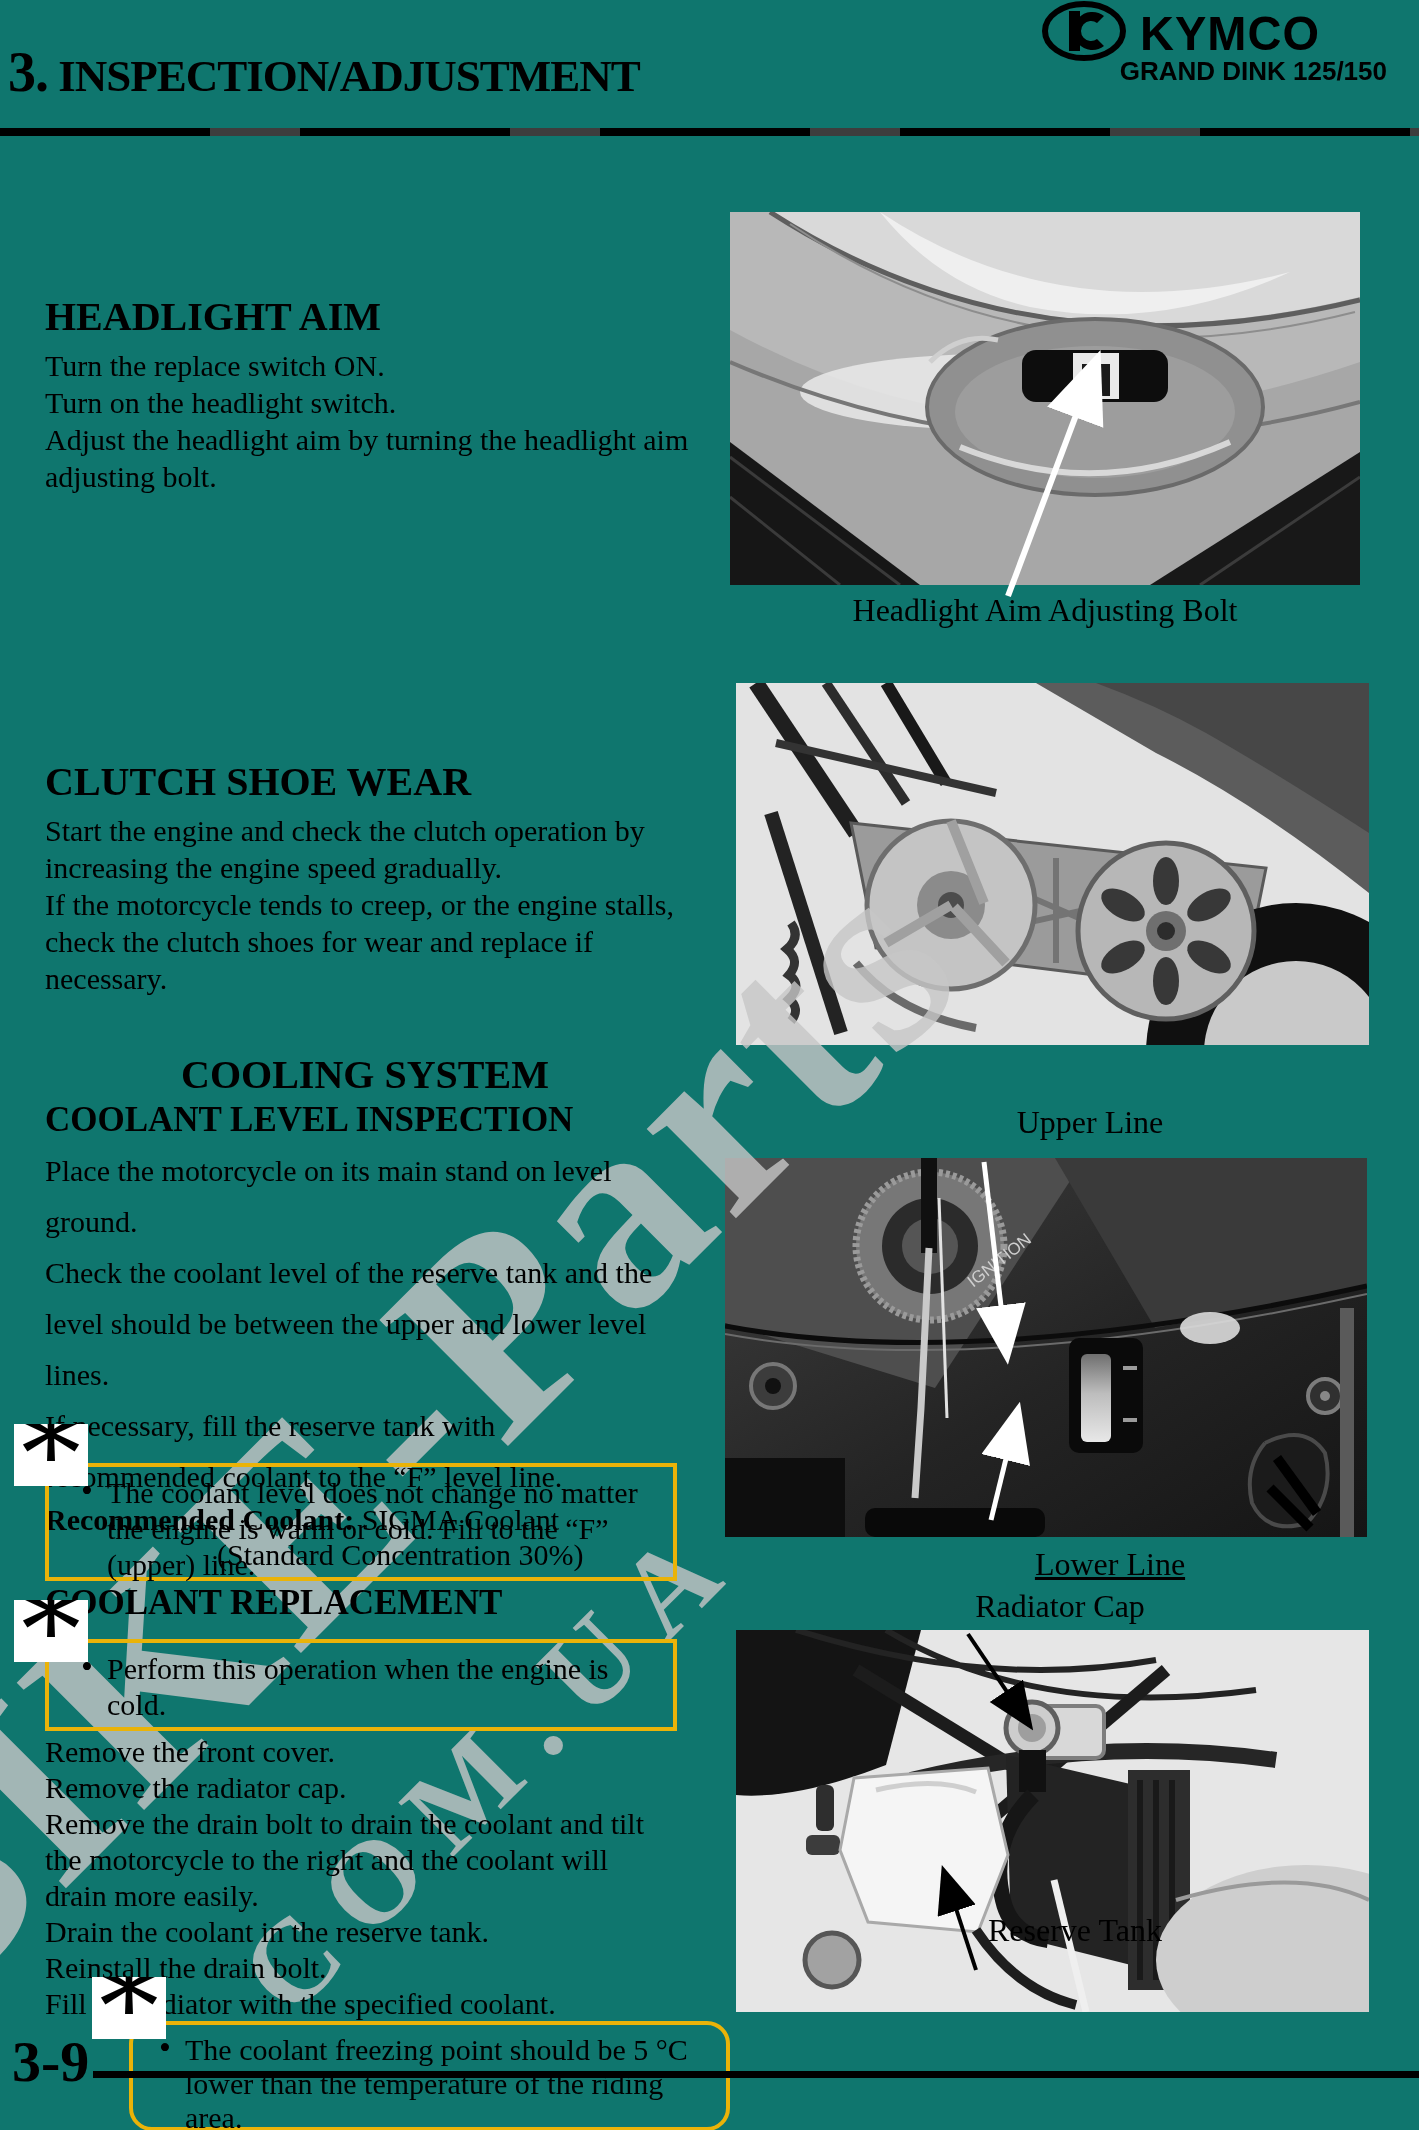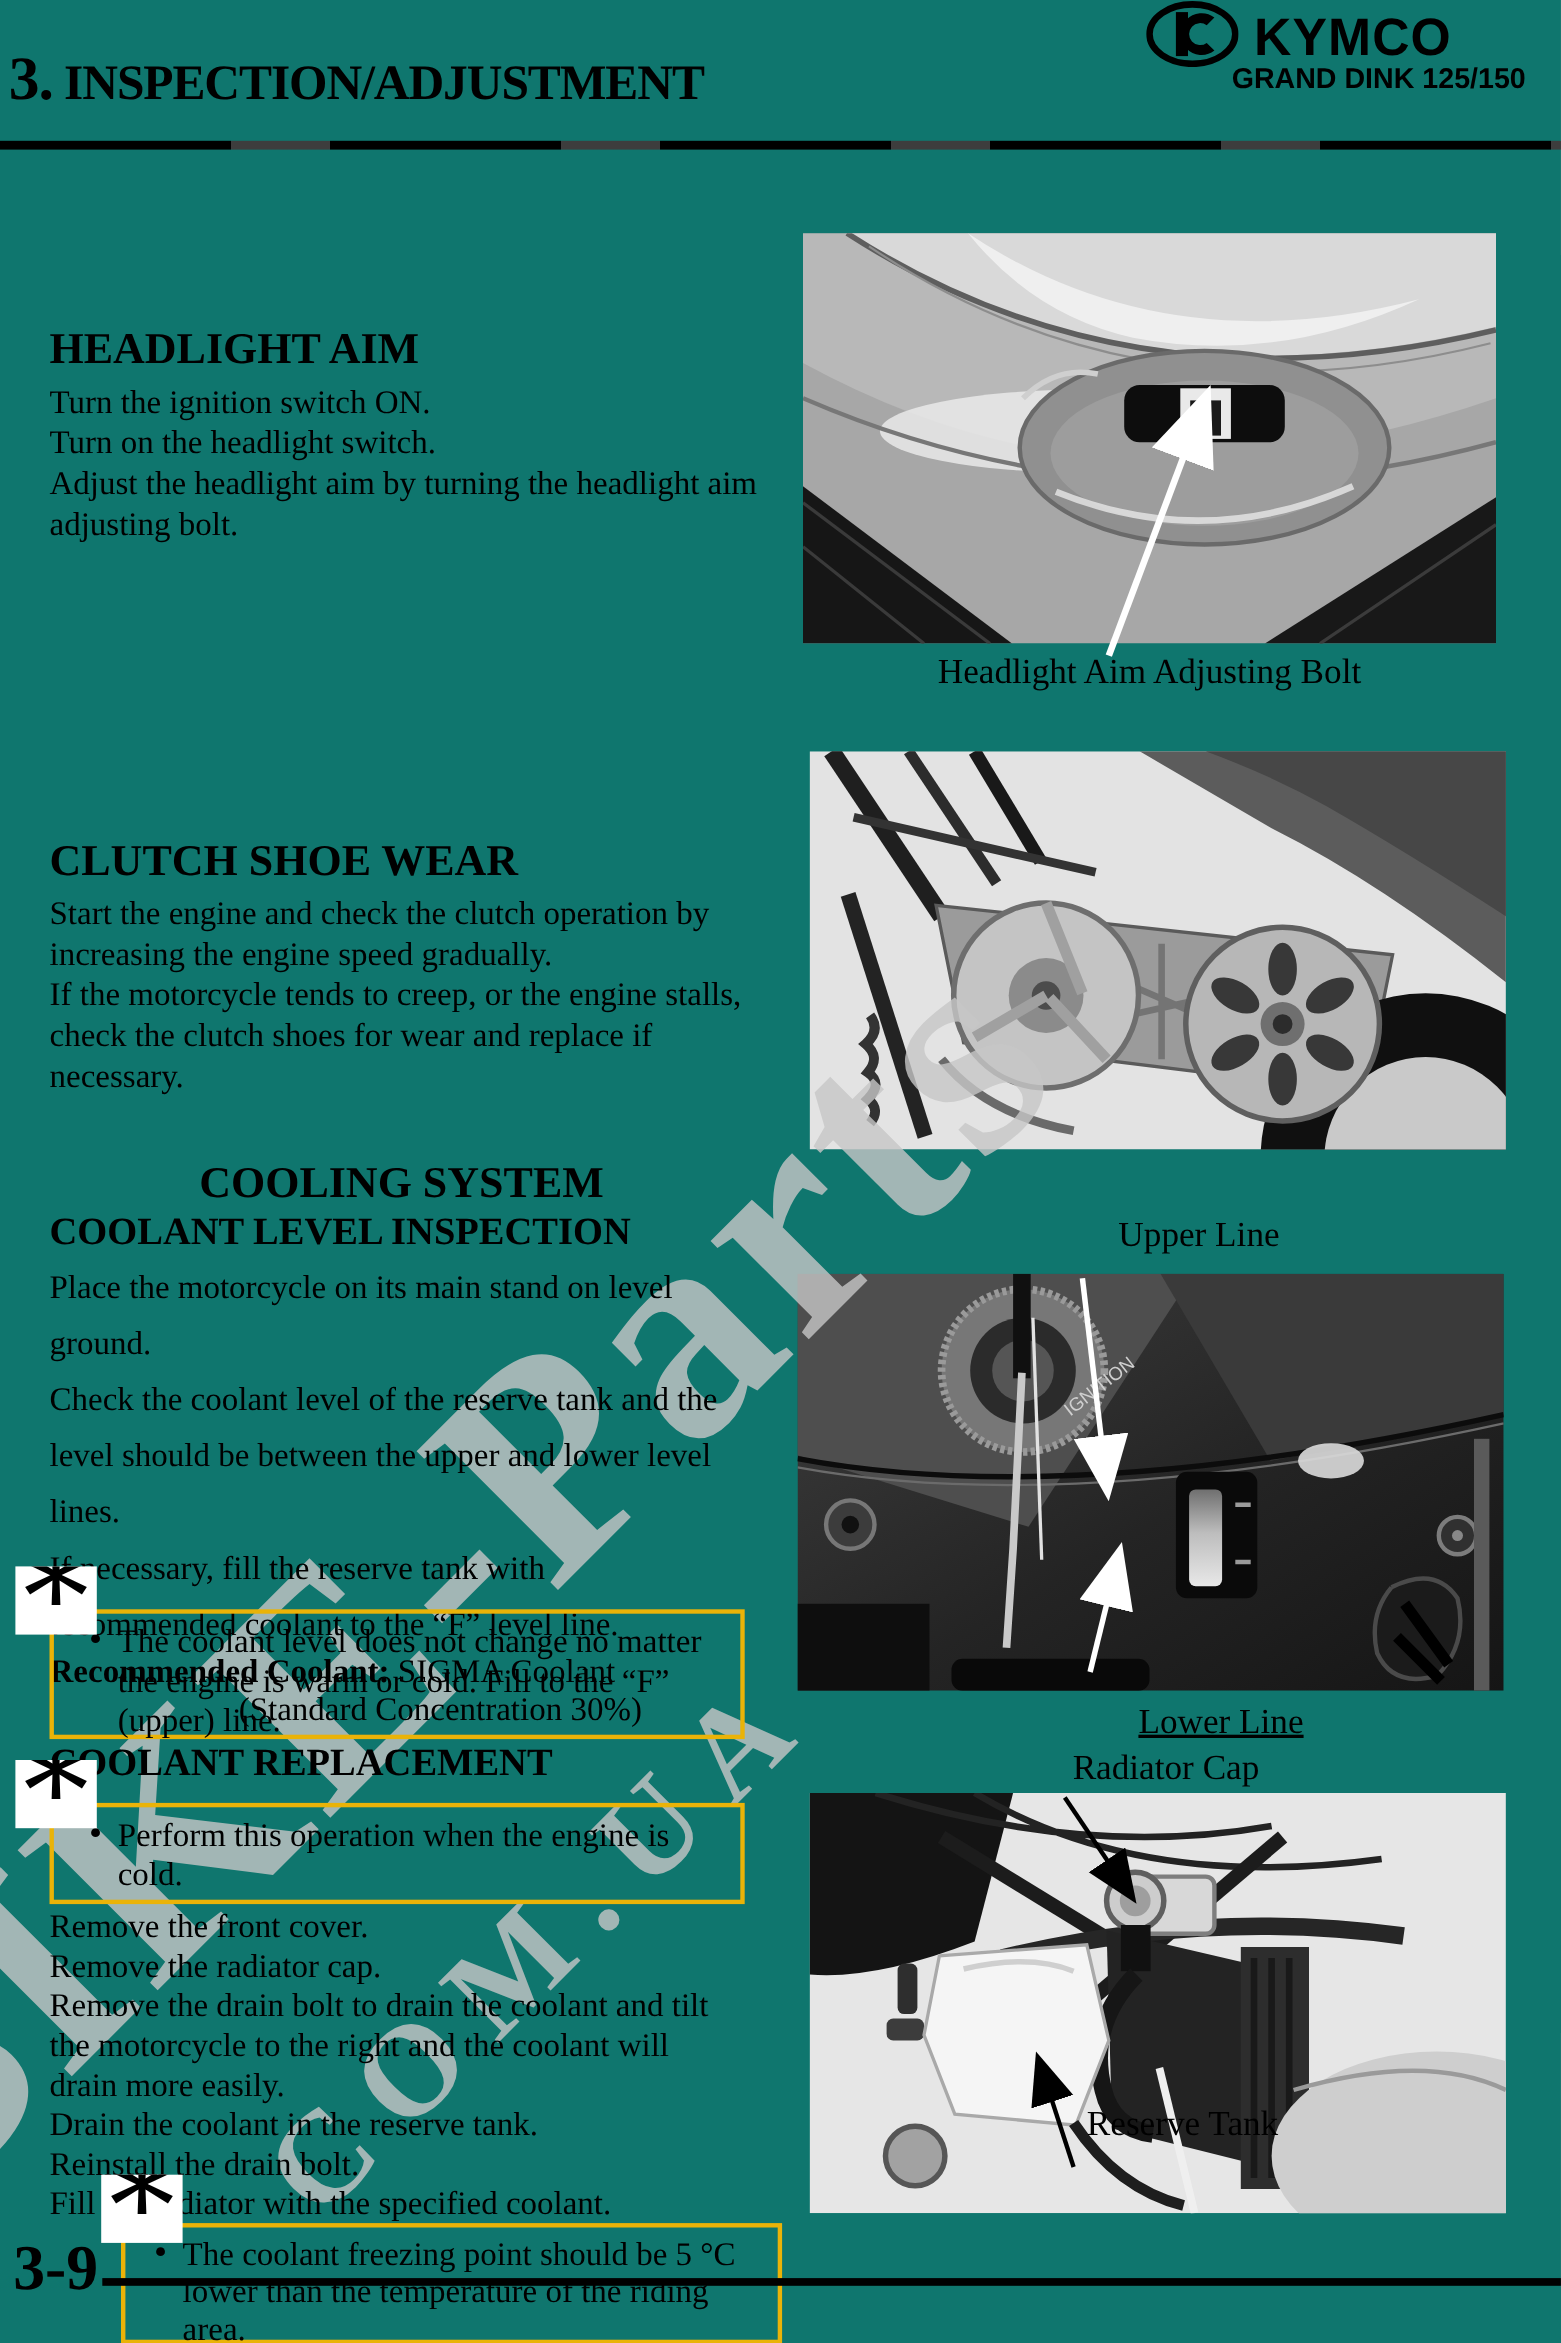--- a/index.html
+++ b/index.html
@@ -65,21 +65,21 @@
   </div>
   <div class="model">GRAND DINK 125/150</div>
   <div class="rule-top"></div>
 
   <div class="wm wm1">BIKE-Parts</div>
   <div class="wm wm2">COM.UA</div>
 
   <div class="sec" style="top:295px;">
     <h2 class="h">HEADLIGHT AIM</h2>
     <div class="w1">
-        <div class="para">Turn the ignition switch ON.</div>
+        <div class="para">Turn the replace switch ON.</div>
         <div class="para">Turn on the headlight switch.</div>
         <div class="para">Adjust the headlight aim by turning the headlight aim adjusting bolt.</div>
       </div>
   </div>
 
   <div class="sec" style="top:760px;">
     <h2 class="h">CLUTCH SHOE WEAR</h2>
     <div class="para w640">Start the engine and check the clutch operation by increasing the engine speed gradually.</div>
     <div class="para w670">If the motorcycle tends to creep, or the engine stalls, check the clutch shoes for wear and replace if necessary.</div>
   </div>
@@ -117,21 +117,21 @@
         <div class="para">Remove the front cover.</div>
         <div class="para">Remove the radiator cap.</div>
         <div class="para">Remove the drain bolt to drain the coolant and tilt the motorcycle to the right and the coolant will drain more easily.</div>
         <div class="para">Drain the coolant in the reserve tank.</div>
         <div class="para">Reinstall the drain bolt.</div>
         <div class="para">Fill the radiator with the specified coolant.</div>
       </div>
   </div>
 
   <span class="ast" style="left:92px;top:1977px;">*</span>
-  <div class="nbox" style="left:110px;top:2021px;width:593px;height:102px;">
+  <div class="nbox" style="left:129px;top:2021px;width:593px;height:102px;border-radius:23px;">
     <div class="nbody" style="margin-left:52px;margin-right:4px;line-height:34px;">The coolant freezing point should be 5 °C lower than the temperature of the riding area.</div>
   </div>
 
   <div class="pgnum">3-9</div>
   <div class="rule-bot"></div>
 
   <div class="photo" style="left:730px;top:212px;">
     <svg width="630" height="373" viewBox="0 0 630 373">
       <rect width="630" height="373" fill="#a7a7a7"></rect>
       <path d="M0,0 H630 V150 Q470,205 315,205 Q160,205 0,118 Z" fill="#b8b8b8"></path>

